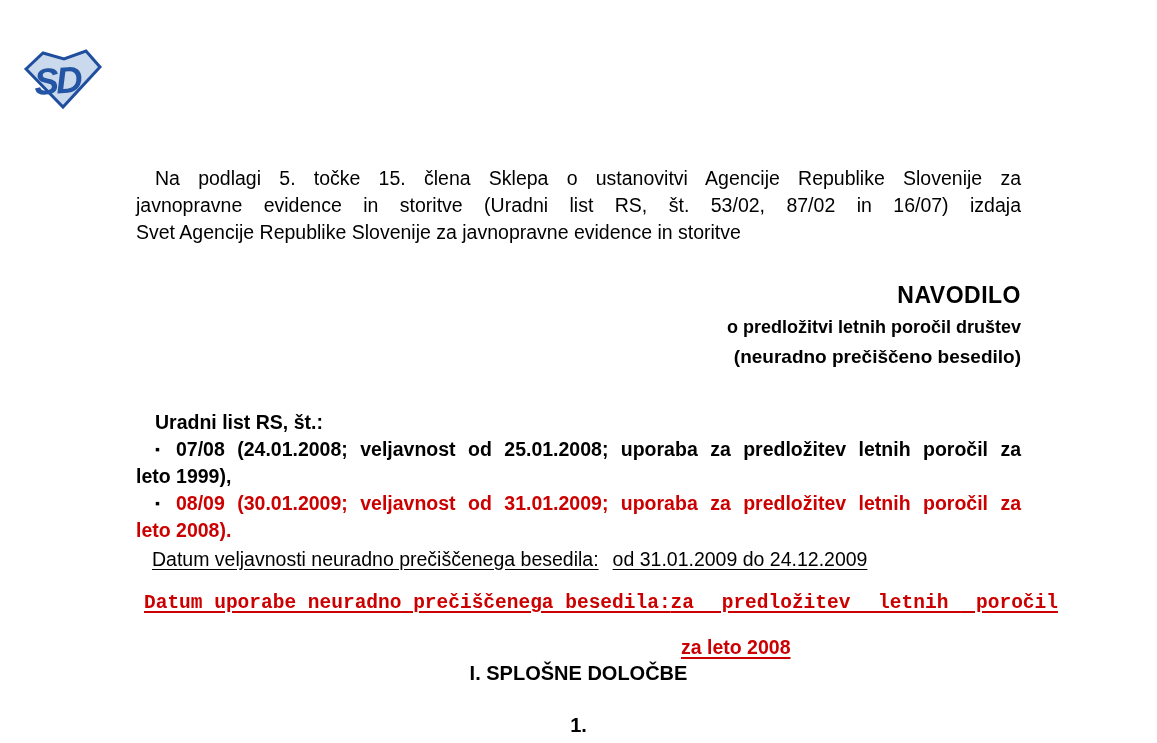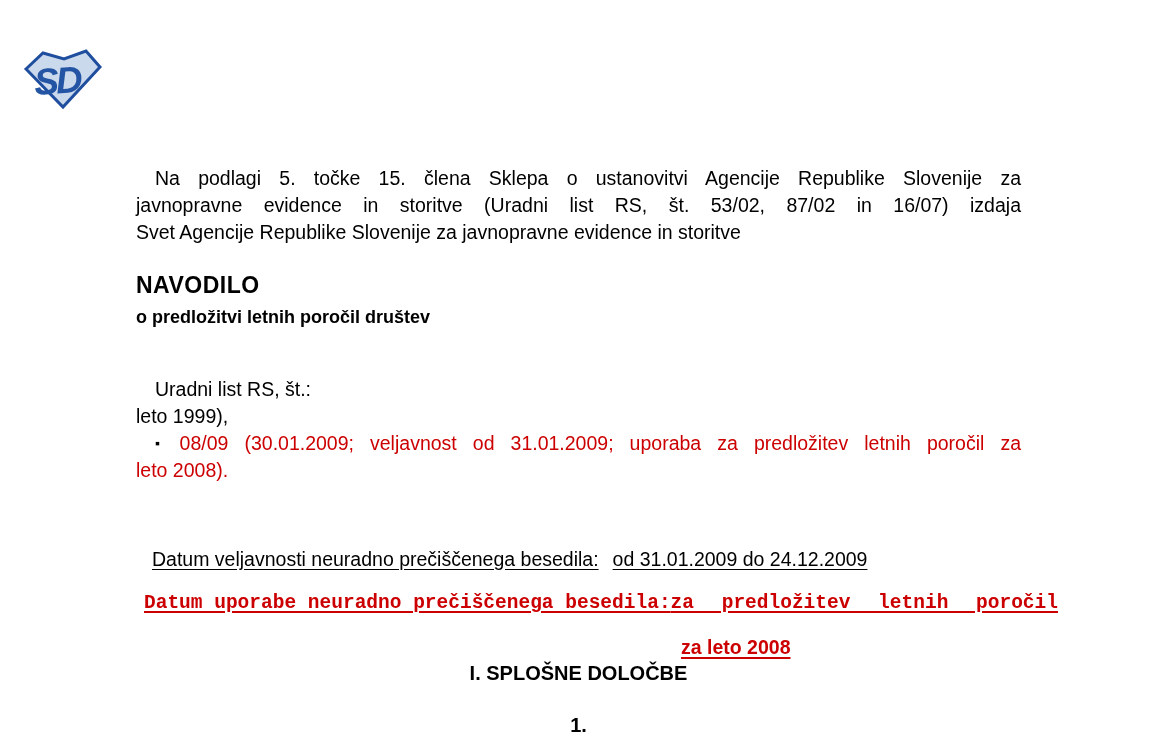--- a/index.html
+++ b/index.html
@@ -16,27 +16,27 @@
   
   .logo { position:absolute; left:24px; top:48px; width:78px; height:62px; }
 
   
   .intro { top:165px; font-size:19.5px; line-height:27px; }
   .jline { text-align:justify; text-align-last:justify; }
   .line  { text-align:left; }
   .indent { text-indent:19px; }
 
   
-  .title-block { top:269px; text-align:left; font-weight:bold; }
+  .title-block { top:279px; text-align:right; font-weight:bold; }
   .t1 { font-size:23px; line-height:32px; letter-spacing:0.5px; }
   .t2 { font-size:18px; line-height:32px; }
   .t3 { font-size:19px; line-height:27px; }
 
   
-  .gazette { top:376px; font-size:19.5px; line-height:27px; }
+  .gazette { top:409px; font-size:19.5px; line-height:27px;font-weight:bold; }
   .bullet { color:#000000; margin-right:9px; font-size:14px; vertical-align:2px; }
   .red { color:#CC0000; }
 
   
   .datums { top:529px; font-size:19.5px; line-height:27px; }
   .dline { white-space:nowrap;margin-top:17px; }
   .indA { margin-left:16px; }
   .indB { margin-left:8px;font-family:Liberation Mono, monospace; }
   .u { text-decoration:underline; text-underline-offset:3px; }
   .val { margin-left:14px; }
@@ -63,25 +63,27 @@
 
   <div class="block intro">
     <div class="jline indent">Na podlagi 5. točke 15. člena Sklepa o ustanovitvi Agencije Republike Slovenije za</div>
     <div class="jline">javnopravne evidence in storitve (Uradni list RS, št. 53/02, 87/02 in 16/07) izdaja</div>
     <div class="line">Svet Agencije Republike Slovenije za javnopravne evidence in storitve</div>
   </div>
 
   <div class="block title-block">
     <div class="t1">NAVODILO</div>
     <div class="t2">o predložitvi letnih poročil društev</div>
+    <div class="t3">(neuradno prečiščeno besedilo)</div>
   </div>
 
   <div class="block gazette">
     <div class="line indent">Uradni list RS, št.:</div>
 
+    <div class="jline indent"><span class="bullet">▪</span><span>07/08 (24.01.2008; veljavnost od 25.01.2008; uporaba za predložitev letnih poročil za</span></div>
     <div class="line">leto 1999),</div>
 
     <div class="jline indent red"><span class="bullet">▪</span><span>08/09 (30.01.2009; veljavnost od 31.01.2009; uporaba za predložitev letnih poročil za</span></div>
     <div class="line red">leto 2008).</div>
   </div>
 
   <div class="block datums">
     <div class="dline indA"><span class="u">Datum veljavnosti neuradno prečiščenega besedila:</span><span class="u val">od 31.01.2009 do 24.12.2009</span></div>
 
     <div class="dline indB red bold redline"><span class="u">Datum uporabe neuradno prečiščenega besedila:</span><span class="u spread">za predložitev letnih poročil</span></div>

